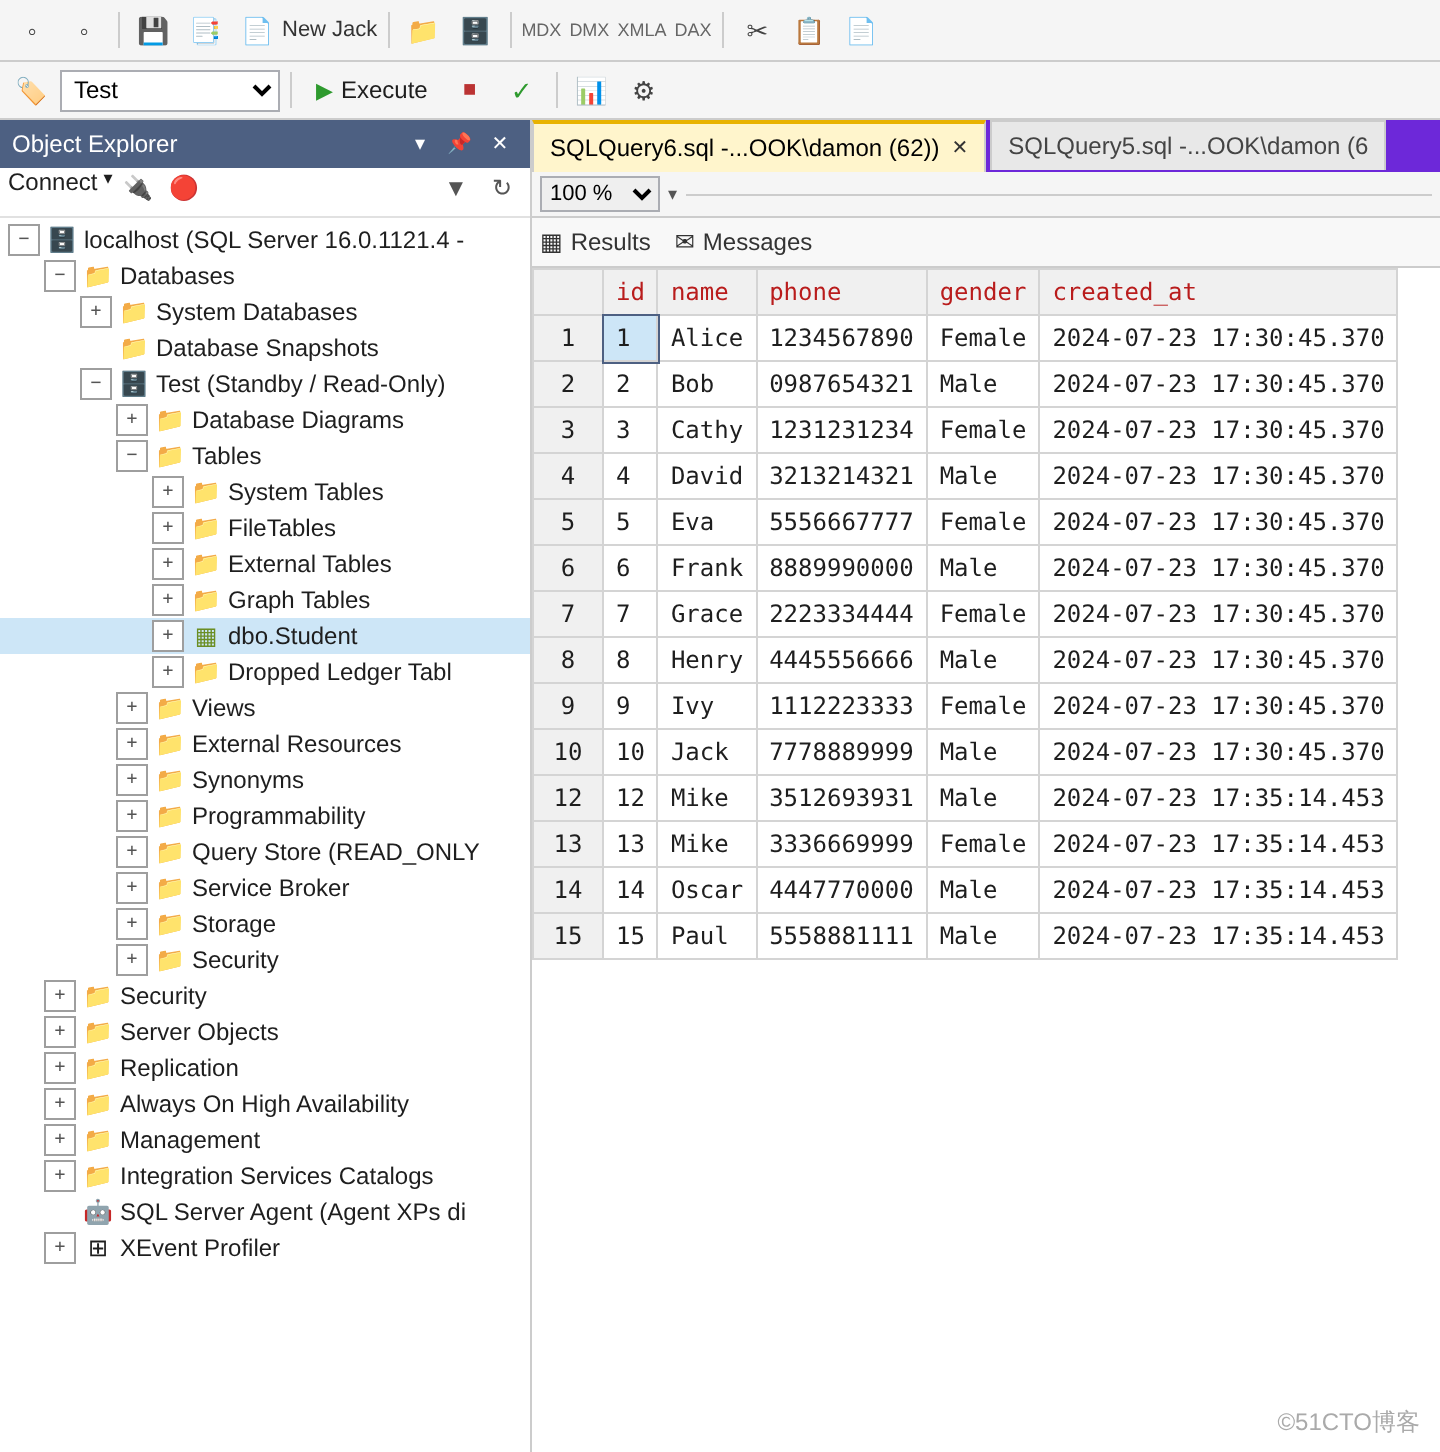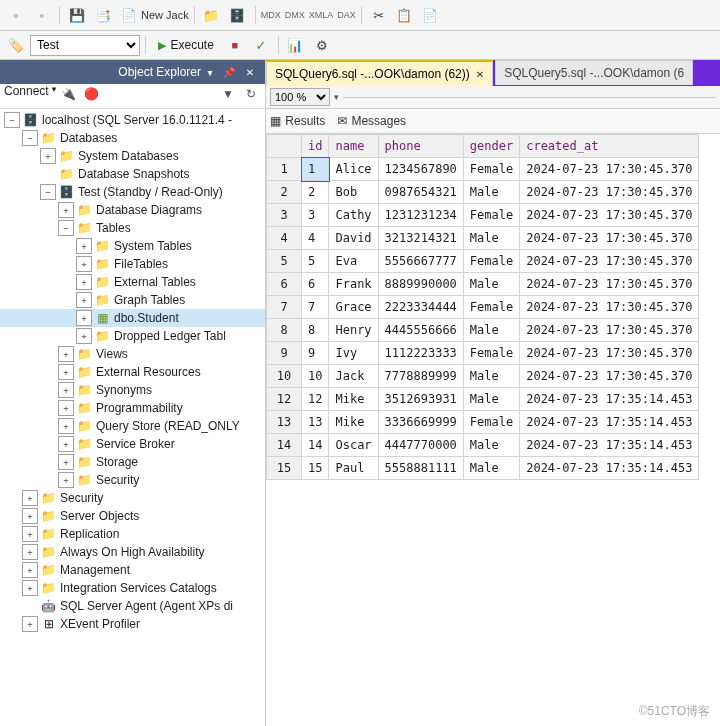--- a/index.html
+++ b/index.html
@@ -7,21 +7,21 @@
 .top-toolbar{height:30px;border-bottom:1px solid #ccc;display:flex;align-items:center;padding:0 4px;gap:2px;background:#f5f5f5}
 .top-toolbar2{height:28px;border-bottom:1px solid #ccc;display:flex;align-items:center;padding:0 4px;gap:2px;background:#f5f5f5}
 .tb-btn{width:22px;height:22px;display:flex;align-items:center;justify-content:center;border:1px solid transparent;color:#444;font-size:13px}
 .tb-sep{width:1px;height:18px;background:#ccc;margin:0 3px}
 .db-select{width:110px;height:21px;border:1px solid #abadb3;font-size:12px;padding:0 2px;background:#fff}
 .exec-btn{display:flex;align-items:center;gap:4px;padding:2px 6px;border:1px solid transparent;color:#1e1e1e}
 .play-ico{color:#2e9a2e;font-size:11px}
 .stop-ico{color:#b33;font-size:11px}
 .main{flex:1;display:flex;min-height:0}
 .oe{width:265px;border-right:1px solid #ccc;display:flex;flex-direction:column;background:#fff}
-.oe-title{height:24px;background:#4d6082;color:#fff;display:flex;align-items:center;padding:0 6px;font-size:12px;justify-content:flex-end}
+.oe-title{height:24px;background:#4d6082;color:#fff;display:flex;align-items:center;padding:0 6px;font-size:12px;justify-content:space-between}
 .oe-title-btns{display:flex;gap:2px}
 .oe-title-btn{width:18px;height:18px;display:flex;align-items:center;justify-content:center;color:#fff;font-size:10px}
 .oe-conn{height:24px;border-bottom:1px solid #e1e1e1;display:flex;align-items:flex-start;padding:0 4px;gap:3px;color:#1e1e1e}
 .oe-conn-btn{width:20px;height:20px;display:flex;align-items:center;justify-content:center;color:#555;font-size:12px}
 .oe-tree{flex:1;overflow:auto;padding:2px 0}
 .tn{display:flex;align-items:center;height:18px;white-space:nowrap;padding-right:4px}
 .tn.sel{background:#cde6f7}
 .tw{width:14px;height:14px;display:flex;align-items:center;justify-content:center;border:1px solid #9e9e9e;font-size:9px;color:#555;margin-right:3px;background:#fff;font-family:monospace}
 .tw.empty{border-color:transparent;background:transparent}
 .ico{width:16px;height:16px;margin-right:3px;display:inline-flex;align-items:center;justify-content:center;font-size:12px}
@@ -37,21 +37,21 @@
 .editor{height:160px;background:#fff;padding:6px 10px;font-family:Consolas,monospace;font-size:13px;border-bottom:1px solid #ccc;white-space:pre;overflow:auto}
 .kw{color:#0000ff}
 .red-und{border-bottom:1px dotted #d00}
 .zoom-bar{height:22px;display:flex;align-items:center;padding:0 4px;gap:4px;border-bottom:1px solid #ccc;font-size:12px;color:#555;background:#f5f5f5}
 .zoom-sel{width:60px;height:18px;border:1px solid #abadb3;font-size:11px}
 .res-tabs{height:24px;display:flex;align-items:center;padding:0 4px;gap:12px;border-bottom:1px solid #ccc;background:#f8f8f8}
 .res-tab{display:flex;align-items:center;gap:4px;font-size:12px;color:#333}
 .grid-wrap{flex:1;overflow:auto;background:#fff}
 table.grid{border-collapse:collapse;font-family:Consolas,monospace;font-size:12px}
 table.grid th,table.grid td{border:1px solid #d4d4d4;padding:2px 6px;text-align:left;height:18px;white-space:nowrap}
-table.grid th{background:#f0f0f0;font-weight:normal;color:#701a75}
+table.grid th{background:#f0f0f0;font-weight:normal;color:#b91c1c}
 table.grid th.rownum,table.grid td.rownum{background:#f0f0f0;text-align:center;min-width:22px}
 td.sel-cell{background:#cde6f7;outline:1px solid #4d6082}
 .watermark{position:absolute;bottom:6px;right:10px;color:#aaa;font-size:12px}
 </style>
 </head>
 <body>
 
 <div class="app">
 
 <div class="top-toolbar">

